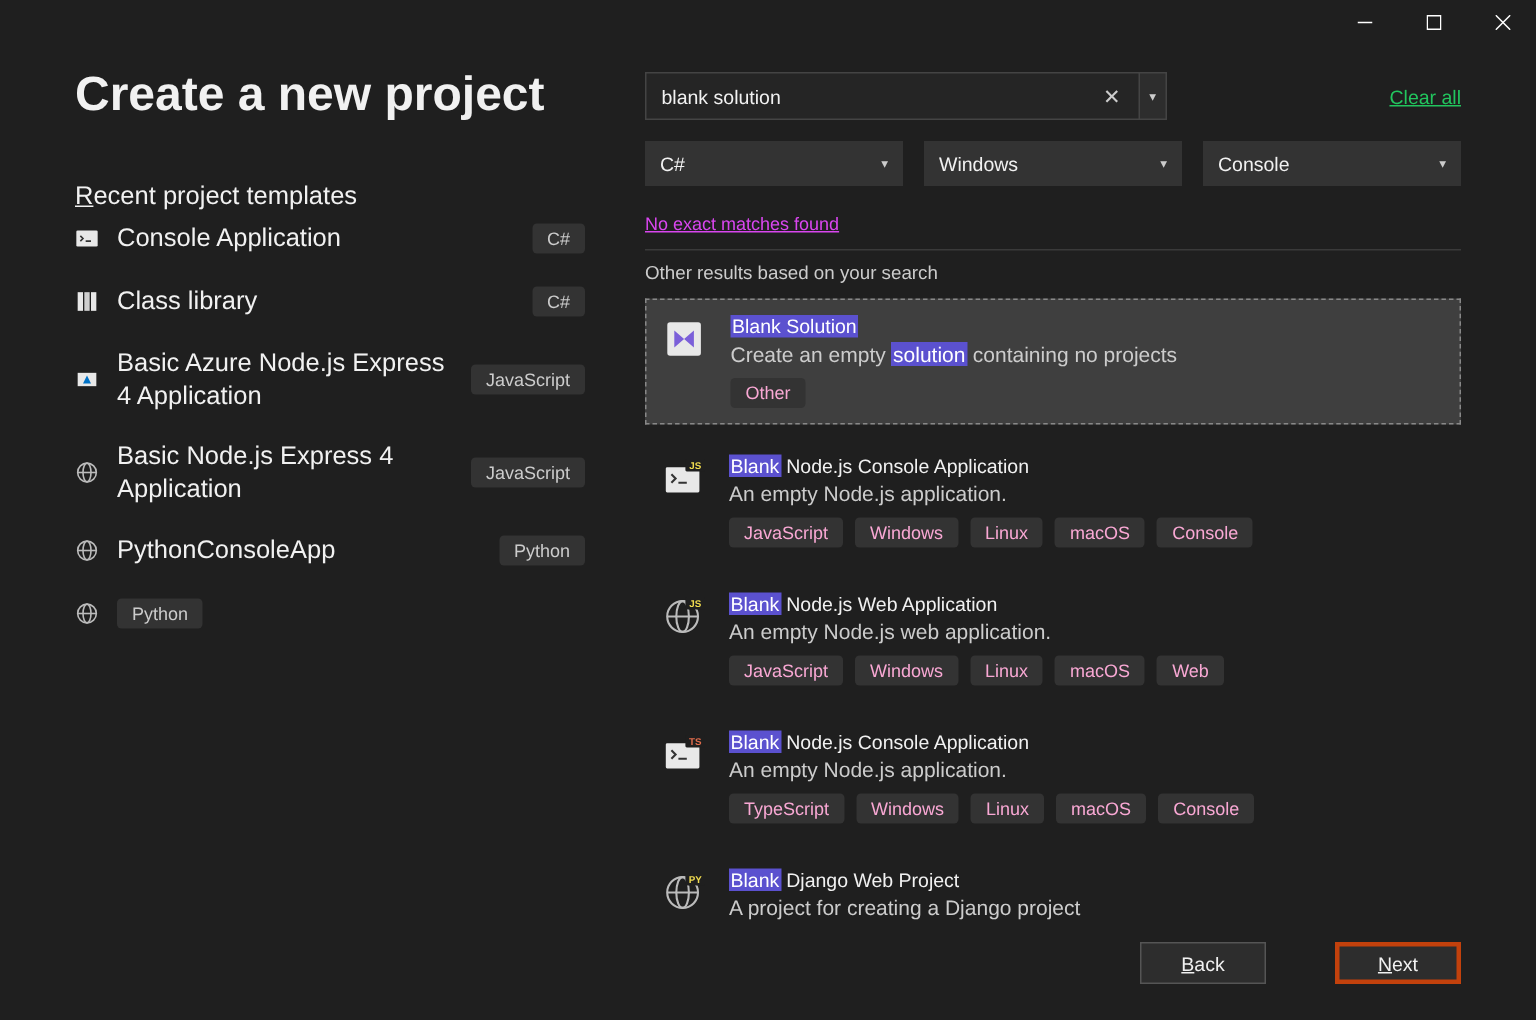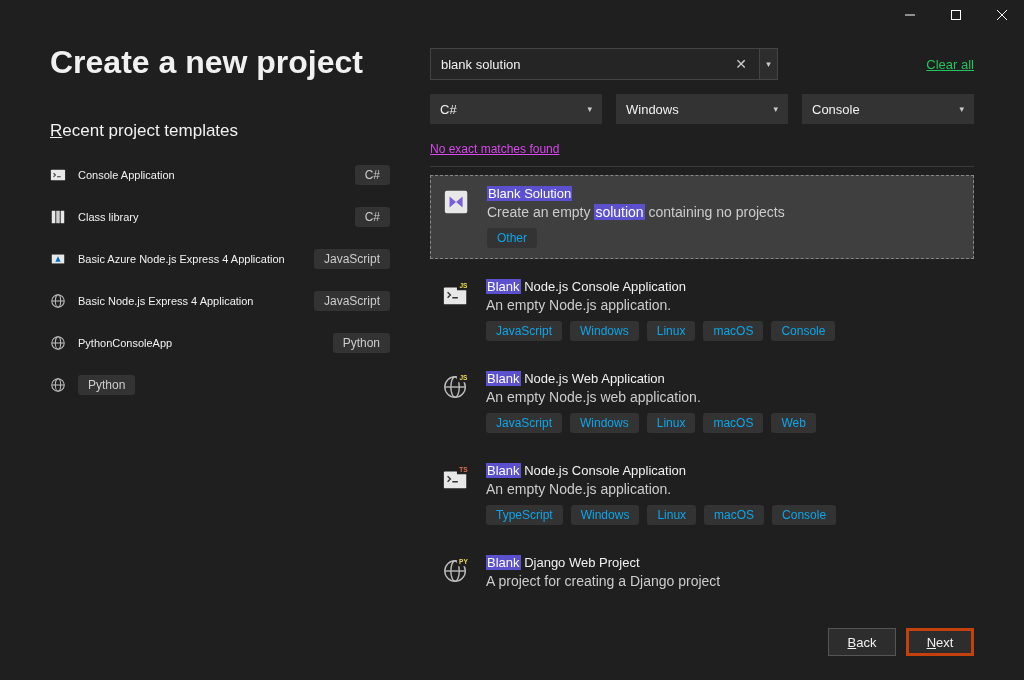--- a/index.html
+++ b/index.html
@@ -40,41 +40,40 @@
   }
   h1.page-title {
     font-size: 32px;
     font-weight: 600;
     margin-top: 14px;
     margin-bottom: 40px;
   }
   h2.recent-title {
     font-size: 17px;
     font-weight: 400;
-    margin-bottom: 16px;
   }
   h2.recent-title .u { text-decoration: underline; }
   .recent-list { display: flex; flex-direction: column; gap: 6px; }
   .recent-item {
     display: flex;
     align-items: center;
     gap: 12px;
     padding: 6px 0;
     min-height: 36px;
     cursor: pointer;
   }
   .recent-item .ri-icon {
     width: 16px; height: 16px;
     display: flex; align-items: center; justify-content: center;
     flex-shrink: 0;
   }
   .recent-item .ri-label {
     flex: 1;
     color: #f1f1f1;
-    font-size: 11px;
+    font-size: 17px;
     line-height: 1.3;
   }
   .lang-badge {
     background: #333333;
     color: #cccccc;
     font-size: 12px;
     padding: 3px 10px;
     border-radius: 3px;
     flex-shrink: 0;
   }
@@ -181,42 +180,43 @@
     margin-bottom: 8px;
   }
   .hl {
     background: #5b51cf;
     color: #fff;
     padding: 0 1px;
   }
   .tag-row { display: flex; gap: 8px; flex-wrap: wrap; }
   .tag {
     background: #333333;
-    color: #0ea5e9;
+    color: #f9a8d4;
     font-size: 12px;
     padding: 3px 10px;
     border-radius: 3px;
   }
 
   .footer {
     position: absolute;
     bottom: 24px;
     right: 50px;
     display: flex;
     gap: 10px;
   }
   .btn {
-    width: 68px;
+    width: 84px;
     height: 28px;
     background: #2d2d2d;
     border: 1px solid #555;
     color: #f1f1f1;
     font-size: 13px;
     display: flex; align-items: center; justify-content: center;
     cursor: pointer;
+    margin-left: 36px;
   }
   .btn.primary {
     border: 3px solid #c2410c;
   }
   .btn .u { text-decoration: underline; }
 
   
   svg { display: block; }
 </style>
 </head>
@@ -334,20 +334,21 @@
           <span class="chev">▾</span>
       </div>
       <div class="filter-dd">
         <span>Console</span>
           <span class="chev">▾</span>
       </div>
     </div>
 
     <div class="no-match">No exact matches found</div>
     <hr class="results-hr">
+    <div class="other-results-label">Other results based on your search</div>
 
     <div class="results" id="results">
         <div class="result selected">
           <div class="r-icon">
             <svg width="30" height="28" viewBox="0 0 30 28">
               <rect x="2" y="2" width="24" height="24" rx="2" fill="#e8e8e8"></rect>
               <path d="M7 8l7 6-7 6V8z M14 14l7-6v12l-7-6z" fill="#7b5fd9"></path>
             </svg>
           </div>
           <div class="r-body">

